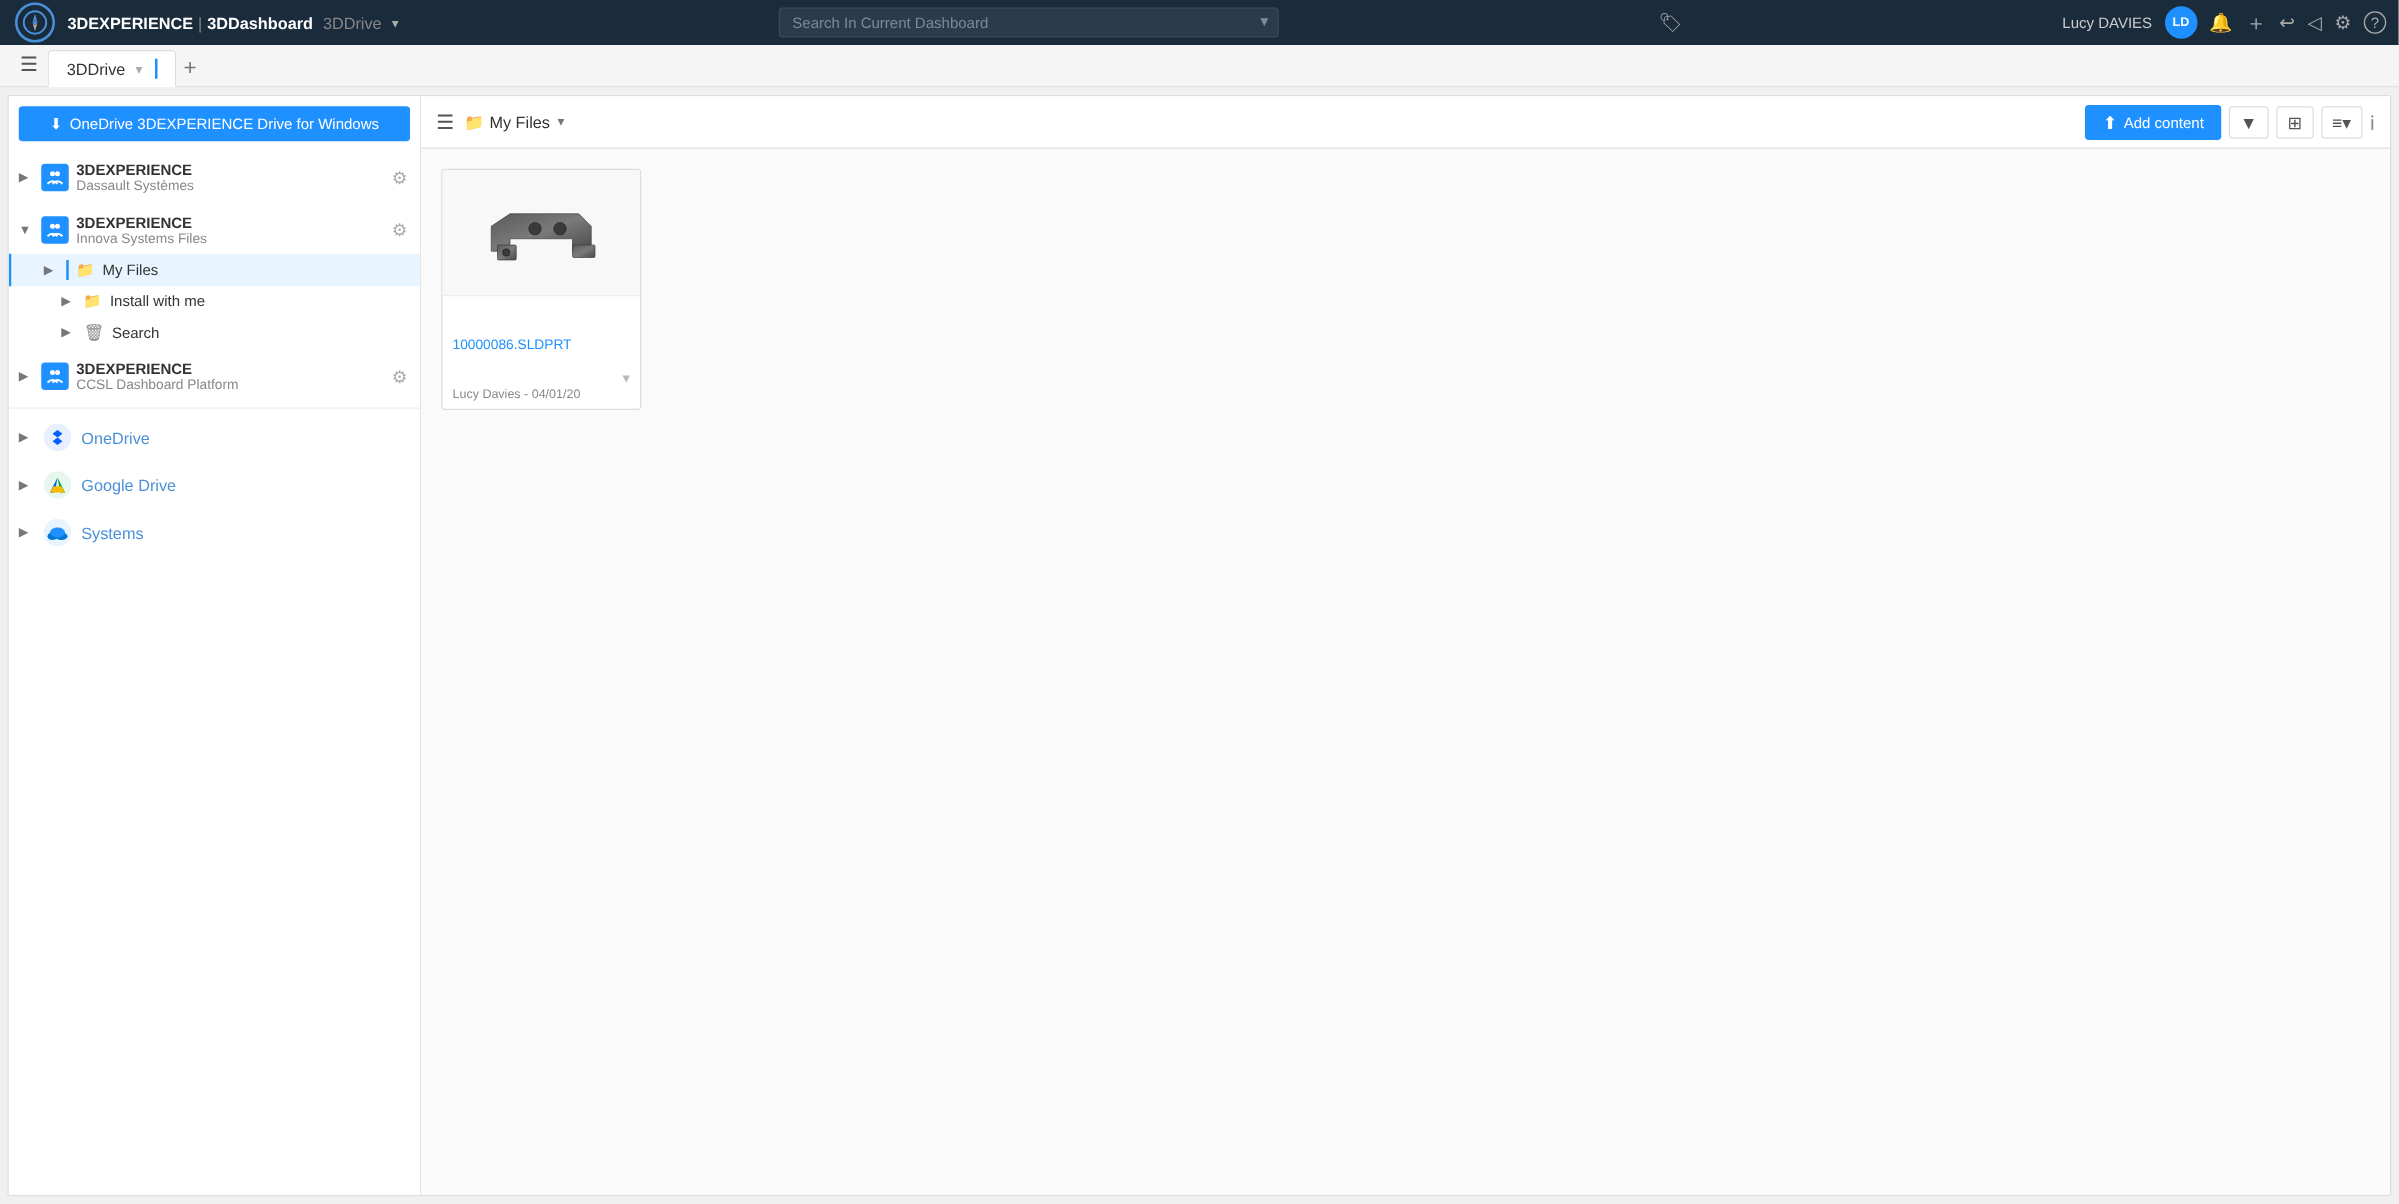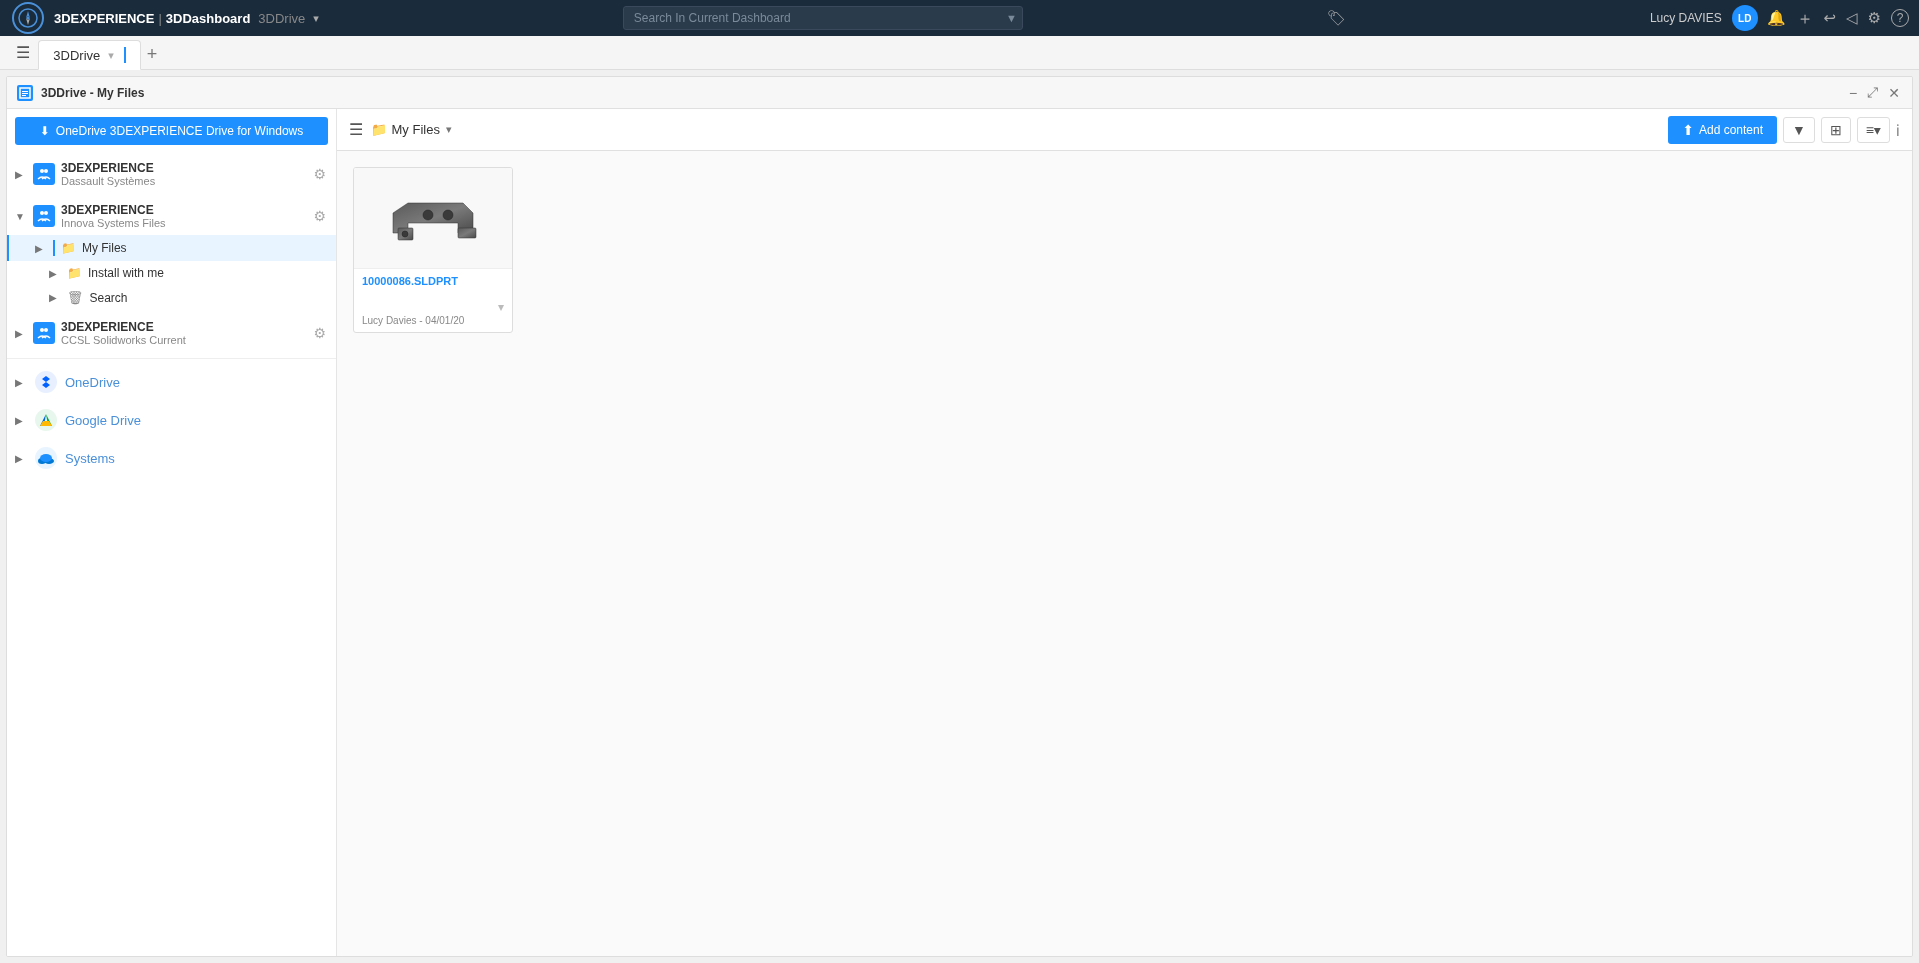--- a/index.html
+++ b/index.html
@@ -432,24 +432,25 @@
       justify-content: center;
       overflow: hidden;
     }
     .file-info {
       padding: 6px 8px;
       border-top: 1px solid #eee;
     }
     .file-name {
       font-size: 11px;
       color: #1e90ff;
-      font-weight: 700;
+      font-weight: 400;
       white-space: nowrap;
       overflow: hidden;
       text-overflow: ellipsis;
+      margin-top: 27px;
     }
     .file-meta {
       display: flex;
       align-items: center;
       justify-content: space-between;
     }
     .file-author-date {
       font-size: 10px;
       color: #888;
       white-space: nowrap;
@@ -521,36 +522,20 @@
     <span>3DDrive</span>
     <span style="color:#aaa; font-size:11px; margin-left:2px;">▾</span>
     <span style="width:2px; height:16px; background:#1e90ff; display:inline-block; margin-left:4px;"></span>
   </div>
   <button class="tab-add-btn">+</button>
 </div>
 
 <div class="main-area">
   <div class="widget-container">
 
-    <div class="widget-titlebar">
-      <div class="widget-title-icon">
-        <svg width="12" height="12" viewBox="0 0 12 12">
-          <rect x="1" y="1" width="10" height="10" fill="none" stroke="white" stroke-width="1.5"></rect>
-          <rect x="3" y="4" width="6" height="1" fill="white"></rect>
-          <rect x="3" y="6" width="6" height="1" fill="white"></rect>
-          <rect x="3" y="8" width="4" height="1" fill="white"></rect>
-        </svg>
-      </div>
-      <span class="widget-title-text">3DDrive - My Files</span>
-      <div class="widget-controls">
-        <button class="widget-ctrl-btn">−</button>
-        <button class="widget-ctrl-btn">⤢</button>
-        <button class="widget-ctrl-btn">✕</button>
-      </div>
-    </div>
 
     <div class="widget-body">
 
       <div class="sidebar">
 
         <button class="install-btn">
           <span>⬇</span>
           <span>OneDrive 3DEXPERIENCE Drive for Windows</span>
         </button>
 
@@ -617,21 +602,21 @@
             <div class="org-icon">
               <svg width="14" height="14" viewBox="0 0 14 14">
                 <circle cx="5" cy="4" r="2" fill="white"></circle>
                 <circle cx="9" cy="4" r="2" fill="white"></circle>
                 <path d="M1 12 Q5 8 9 12" fill="none" stroke="white" stroke-width="1.5"></path>
                 <path d="M5 12 Q9 8 13 12" fill="none" stroke="white" stroke-width="1.5"></path>
               </svg>
             </div>
             <div class="org-details">
               <div class="org-name">3DEXPERIENCE</div>
-              <div class="org-subtitle">CCSL Solidworks Current</div>
+              <div class="org-subtitle">CCSL Dashboard Platform</div>
             </div>
             <button class="gear-icon-btn">⚙</button>
           </div>
         </div>
 
         <div class="divider"></div>
 
         <div class="external-service">
           <span class="sidebar-chevron">▶</span>
           <div class="ext-icon" style="background:#e8f0ff;">

